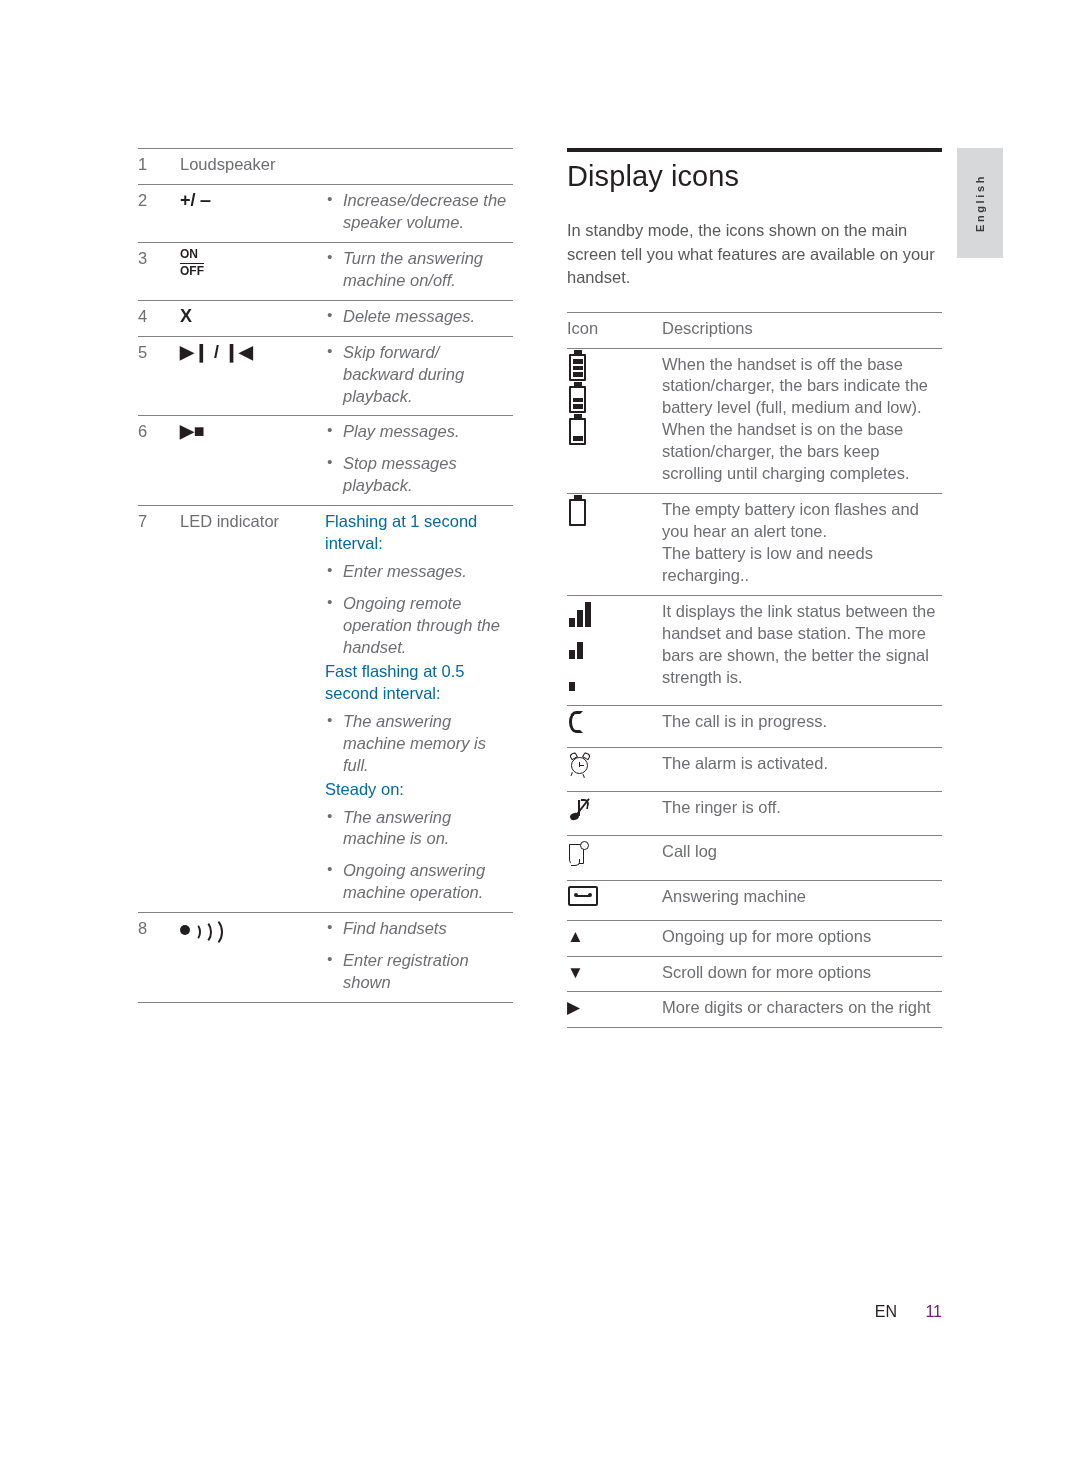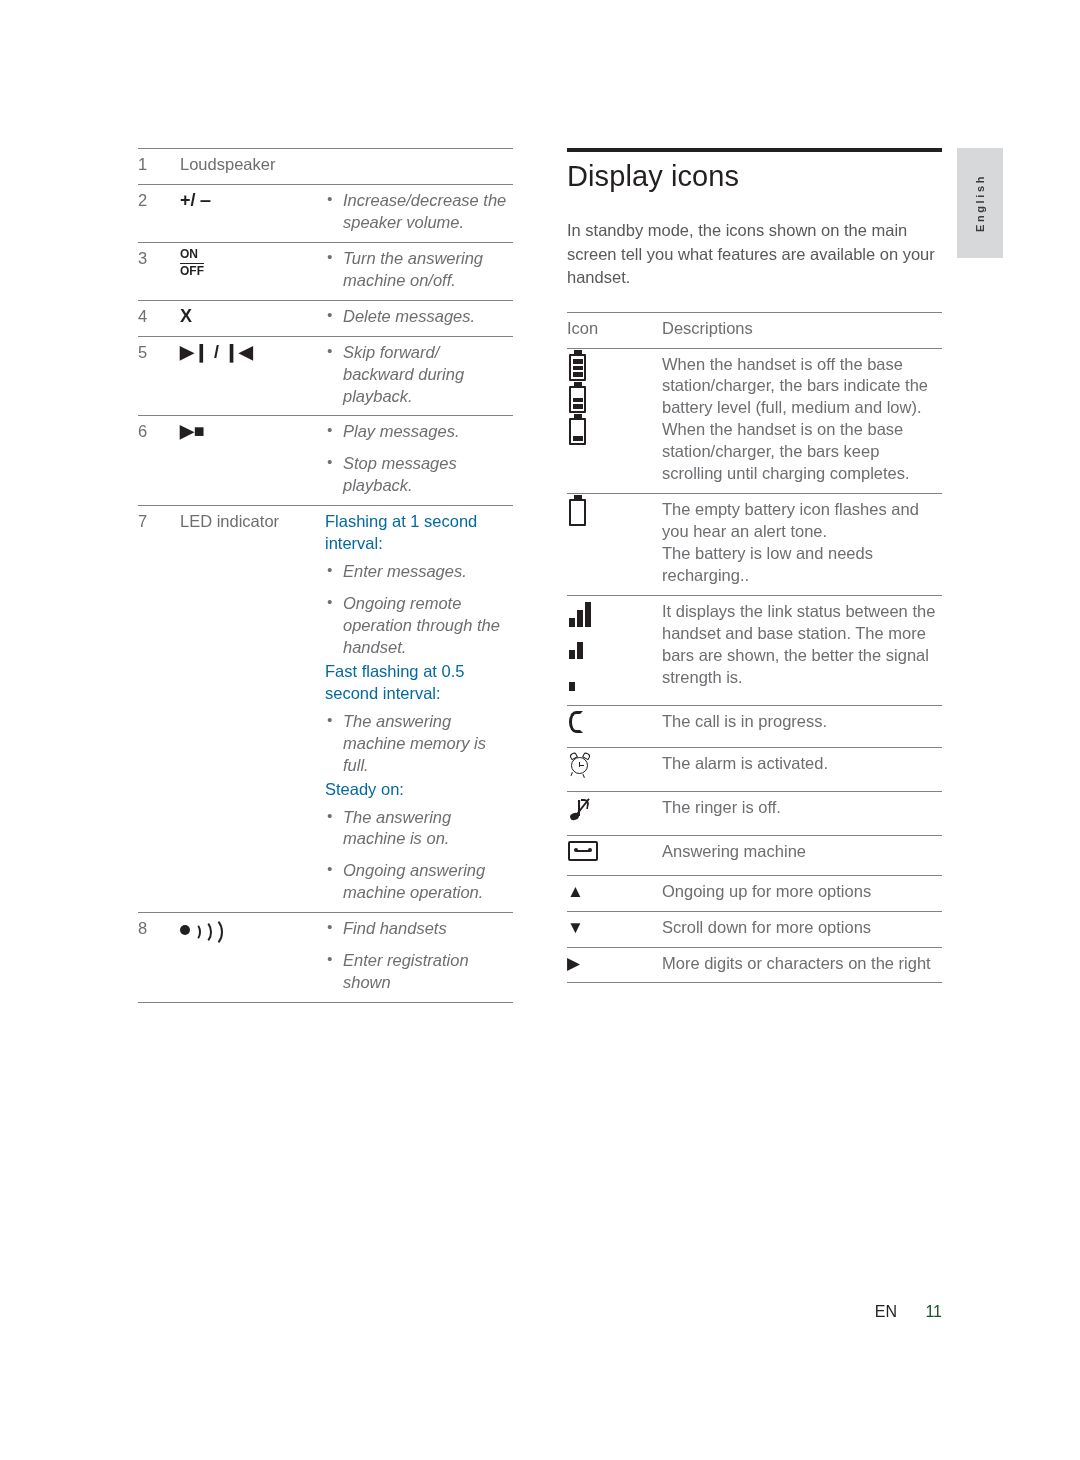--- a/index.html
+++ b/index.html
@@ -455,21 +455,21 @@
     text-align: right;
     padding-right: 138px;
     box-sizing: border-box;
     font-size: 16px;
   }
   .footer .en {
     color: #231f20;
     font-weight: normal;
   }
   .footer .pg {
-    color: #14532d;
+    color: #701a75;
     margin-left: 24px;
   }
 </style>
 </head>
 <body>
 
 <div class="page">
 
   <div class="lang-tab">
     <span>English</span>
@@ -691,20 +691,28 @@
         <tr>
           <td>
             <span class="icon-mute">
               <span class="head"></span><span class="stem"></span>
               <span class="flag"></span><span class="slash"></span>
             </span>
           </td>
           <td>The ringer is off.</td>
         </tr>
 
+        <tr>
+          <td>
+            <span class="icon-log">
+              <span class="body"></span><span class="curl"></span><span class="tail"></span>
+            </span>
+          </td>
+          <td>Call log</td>
+        </tr>
 
         <tr>
           <td>
             <span class="icon-tape">
               <span class="reel l"></span><span class="band"></span><span class="reel r"></span>
             </span>
           </td>
           <td>Answering machine</td>
         </tr>
 

